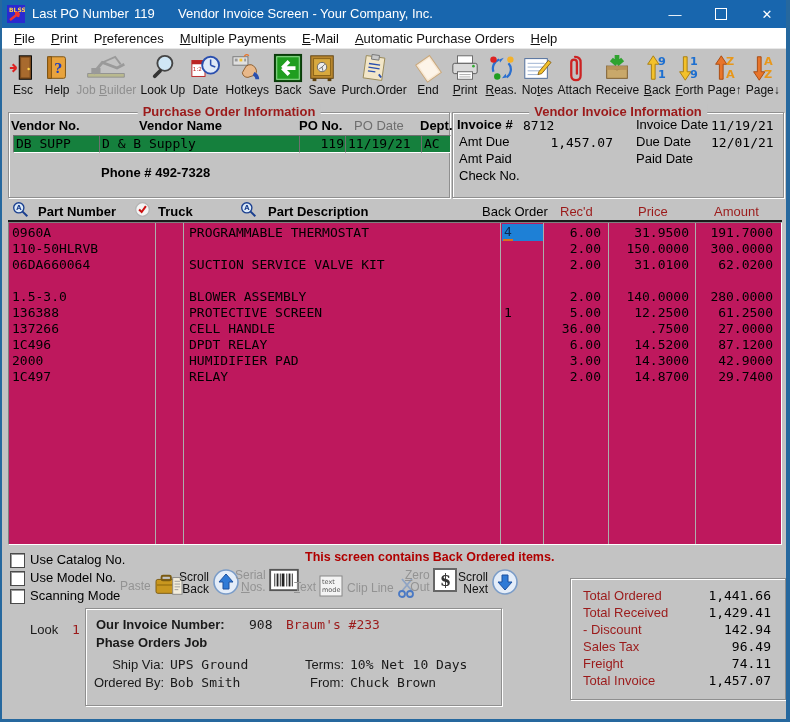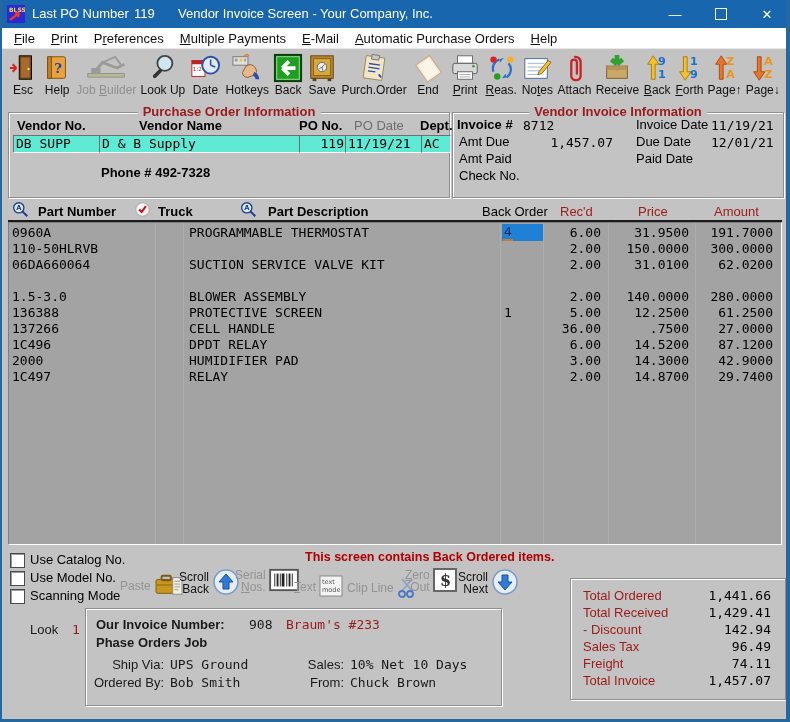--- a/index.html
+++ b/index.html
@@ -26,30 +26,30 @@
   .titem.disabled{color:#8f8f8f;}
   .tlabel{white-space:nowrap;line-height:12px;}
 
   
   .groupbox{position:absolute;border:1px solid #8f8f8f;box-shadow:1px 1px 0 #ffffff, inset 1px 1px 0 #ffffff;}
   .gb-title{position:absolute;top:-9px;left:50%;transform:translateX(-50%);background:#c3c3c3;padding:0 5px;color:#9b1a1a;font-weight:bold;font-size:13px;white-space:nowrap;}
   .lbl{position:absolute;font-size:13px;font-weight:bold;color:#000;white-space:nowrap;}
   .lbl.plain{font-weight:normal;}
   .lbl.gray{font-weight:normal;color:#6e6e6e;}
   .mono{font-family:"DejaVu Sans Mono","Liberation Mono",monospace;}
-  .field{position:absolute;height:16px;line-height:16px;background:#5eead4;border-top:1px solid #6f6f6f;border-left:1px solid #6f6f6f;border-bottom:1px solid #fff;border-right:1px solid #fff;font-family:"DejaVu Sans Mono","Liberation Mono",monospace;font-size:13px;color:#000;padding:0 2px;white-space:nowrap;overflow:hidden;}
+  .field{position:absolute;height:16px;line-height:16px;background:#15803d;border-top:1px solid #6f6f6f;border-left:1px solid #6f6f6f;border-bottom:1px solid #fff;border-right:1px solid #fff;font-family:"DejaVu Sans Mono","Liberation Mono",monospace;font-size:13px;color:#000;padding:0 2px;white-space:nowrap;overflow:hidden;}
   .val{position:absolute;font-family:"DejaVu Sans Mono","Liberation Mono",monospace;font-size:13px;color:#000;white-space:nowrap;}
 
   
   .gridhead{position:absolute;left:8px;top:202px;width:774px;height:18px;font-size:13px;}
   .gh{position:absolute;white-space:nowrap;}
   .gh.bold{font-weight:bold;}
   .gh.red{color:#9b1a1a;}
   .headline{position:absolute;left:8px;top:220px;width:774px;height:2px;background:#1a1a1a;}
-  .grid{position:absolute;left:8px;top:222px;width:774px;height:323px;background:#a3a3a3;border:1px solid;border-color:#808080 #ffffff #ffffff #808080;box-sizing:border-box;}
+  .grid{position:absolute;left:8px;top:222px;width:774px;height:323px;background:#be185d;border:1px solid;border-color:#808080 #ffffff #ffffff #808080;box-sizing:border-box;}
   .vline{position:absolute;top:0;bottom:0;width:1px;background:#adadab;}
   .grow{position:absolute;left:0;width:100%;height:16px;font-family:"DejaVu Sans Mono","Liberation Mono",monospace;font-size:13px;color:#000;}
   .gc{position:absolute;white-space:nowrap;}
   .gc.num{text-align:right;}
   .sel{position:absolute;left:493px;top:-1px;width:41px;height:17px;background:#1e80d6;color:#0b2a55;}
   .sel span{display:inline-block;margin-left:1px;border-bottom:2px solid #d8731e;padding:0 1px;line-height:14px;}
 
   
   .checkbox{position:absolute;width:13px;height:13px;background:#fff;border:1px solid #4a4a4a;box-shadow:inset 1px 1px 0 #9a9a9a;}
   .cblabel{position:absolute;font-size:13px;color:#000;white-space:nowrap;}
@@ -309,21 +309,21 @@
           <text x="15" y="13" font-size="12" font-weight="bold" fill="#e8971a" font-family="DejaVu Sans">A</text>
           <text x="15" y="27" font-size="12" font-weight="bold" fill="#e8971a" font-family="DejaVu Sans">Z</text>
         </svg>
       </span>
     <span class="tlabel">Page↓</span>
   </div>
 </div>
 
 <div class="groupbox" style="left:8px;top:112px;width:440px;height:84px">
   <span class="gb-title">Purchase Order Information</span>
-  <span class="lbl" style="left:8px;top:5px">Vendor No.</span>
+  <span class="lbl" style="left:2px;top:5px">Vendor No.</span>
   <span class="lbl" style="left:130px;top:5px">Vendor Name</span>
   <span class="lbl" style="left:290px;top:5px">PO No.</span>
   <span class="lbl gray" style="left:345px;top:5px">PO Date</span>
   <span class="lbl" style="left:411px;top:5px">Dept.</span>
   <div class="field" style="left:4px;top:22px;width:82px">DB SUPP</div>
   <div class="field" style="left:90px;top:22px;width:196px">D &amp; B Supply</div>
   <div class="field" style="left:290px;top:22px;width:42px;text-align:right">119</div>
   <div class="field" style="left:336px;top:22px;width:72px">11/19/21</div>
   <div class="field" style="left:412px;top:22px;width:24px">AC</div>
   <span class="lbl" style="left:92px;top:52px">Phone # 492-7328</span>
@@ -518,21 +518,21 @@
 <span class="flabel" style="left:30px;top:622px;font-size:13px">Look</span>
 <span class="flabel redtext mono" style="left:72px;top:622px">1</span>
 
 <div class="panel" style="left:85px;top:608px;width:415px;height:96px">
   <span class="flabel bold" style="left:10px;top:8px">Our Invoice Number:</span>
   <span class="flabel mono" style="left:163px;top:8px">908</span>
   <span class="flabel mono redtext" style="left:200px;top:8px">Braum's #233</span>
   <span class="flabel bold" style="left:10px;top:26px">Phase Orders Job</span>
   <span class="flabel right" style="left:10px;top:48px;width:68px">Ship Via:</span>
   <span class="flabel mono" style="left:84px;top:48px">UPS Ground</span>
-  <span class="flabel right" style="left:180px;top:48px;width:78px">Sales:</span>
+  <span class="flabel right" style="left:180px;top:48px;width:78px">Terms:</span>
   <span class="flabel mono" style="left:264px;top:48px">10% Net 10 Days</span>
   <span class="flabel right" style="left:2px;top:66px;width:76px">Ordered By:</span>
   <span class="flabel mono" style="left:84px;top:66px">Bob Smith</span>
   <span class="flabel right" style="left:180px;top:66px;width:78px">From:</span>
   <span class="flabel mono" style="left:264px;top:66px">Chuck Brown</span>
 </div>
 
 <div class="panel" style="left:570px;top:578px;width:214px;height:120px">
   <span class="totrow-label" style="top:9px">Total Ordered</span>
   <span class="totrow-val" style="top:9px">1,441.66</span>

